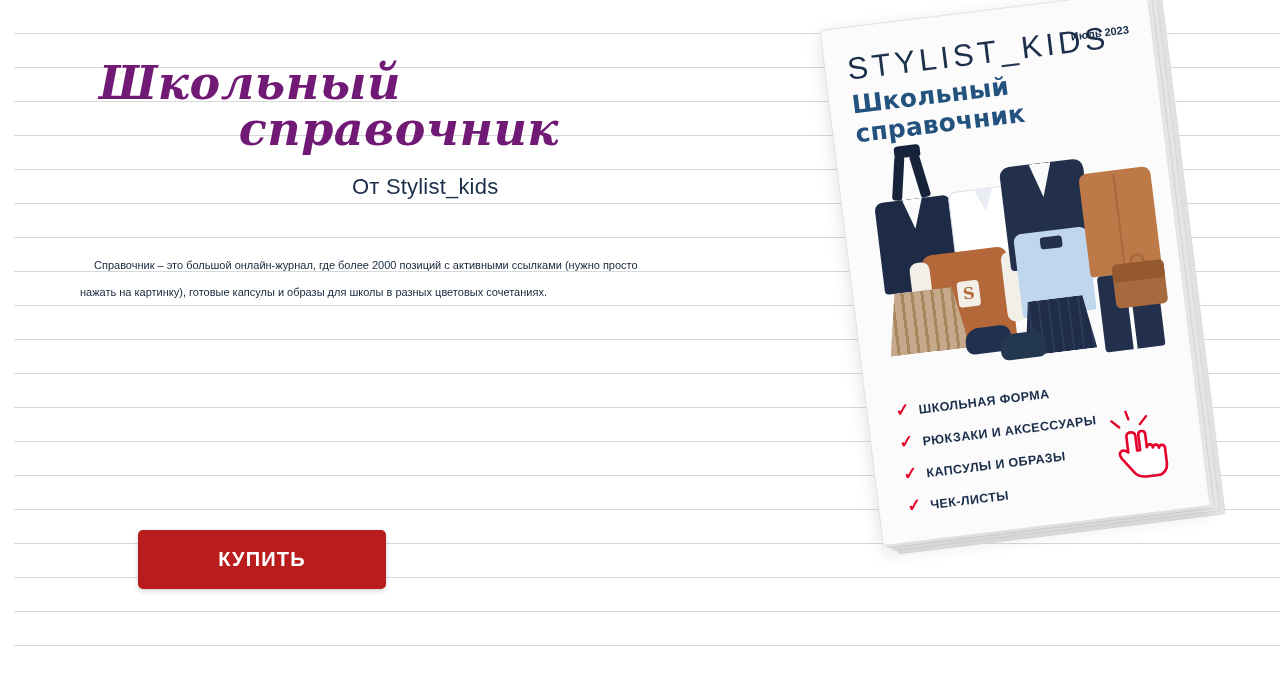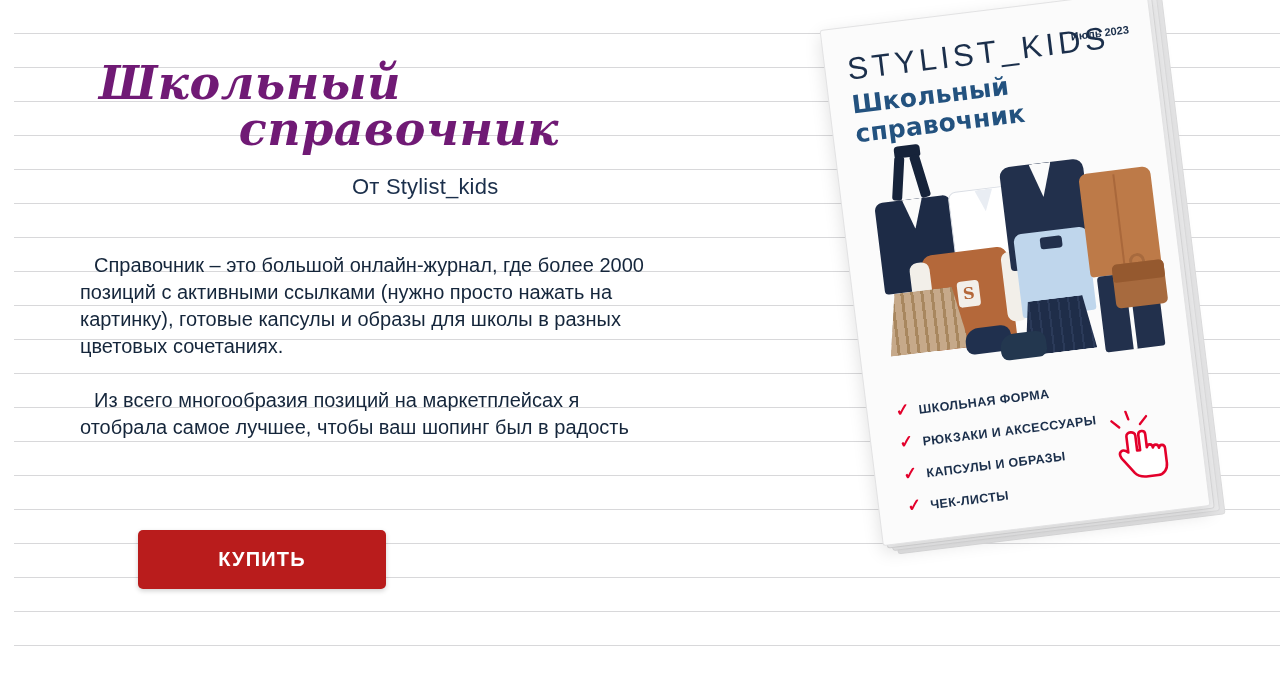--- a/index.html
+++ b/index.html
@@ -71,21 +71,21 @@
     font-family: "Liberation Sans", sans-serif;
     font-weight: 400;
     letter-spacing: 0.2px;
   }
 
   .body-text {
     position: absolute;
     left: 80px;
     top: 252px;
     width: 580px;
-    font-size: 20px;
+    font-size: 11px;
     line-height: 27px;
     color: #15263b;
   }
   .body-text p { margin: 0; }
   .body-text p.para1 { text-indent: 14px; }
   .body-text p.para2 { margin-top: 27px; text-indent: 14px; }
 
   .buy-button {
     position: absolute;
     left: 138px;
@@ -280,21 +280,20 @@
 
     <div class="title-script">
       <span class="line1">Школьный</span>
       <span class="line2">справочник</span>
     </div>
 
     <div class="title-sub">От Stylist_kids</div>
 
     <div class="body-text">
       <p class="para1">Справочник – это большой онлайн-журнал, где более 2000 позиций с активными ссылками (нужно просто нажать на картинку), готовые капсулы и образы для школы в разных цветовых сочетаниях.</p>
-      <p class="para2">Из всего многообразия позиций на маркетплейсах я отобрала самое лучшее, чтобы ваш шопинг был в радость</p>
     </div>
 
     <button class="buy-button">КУПИТЬ</button>
   </div>
 
   <div class="book-area">
     <div class="book-wrap">
       <div class="stack s1"></div>
       <div class="stack s2"></div>
       <div class="stack s3"></div>

